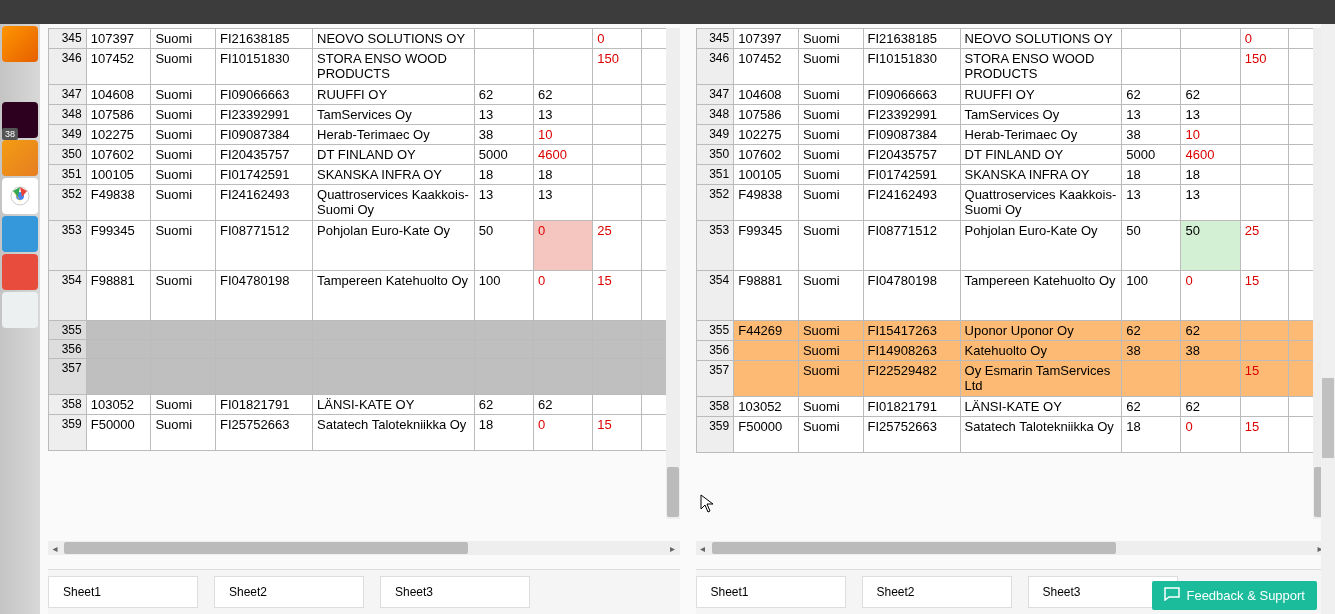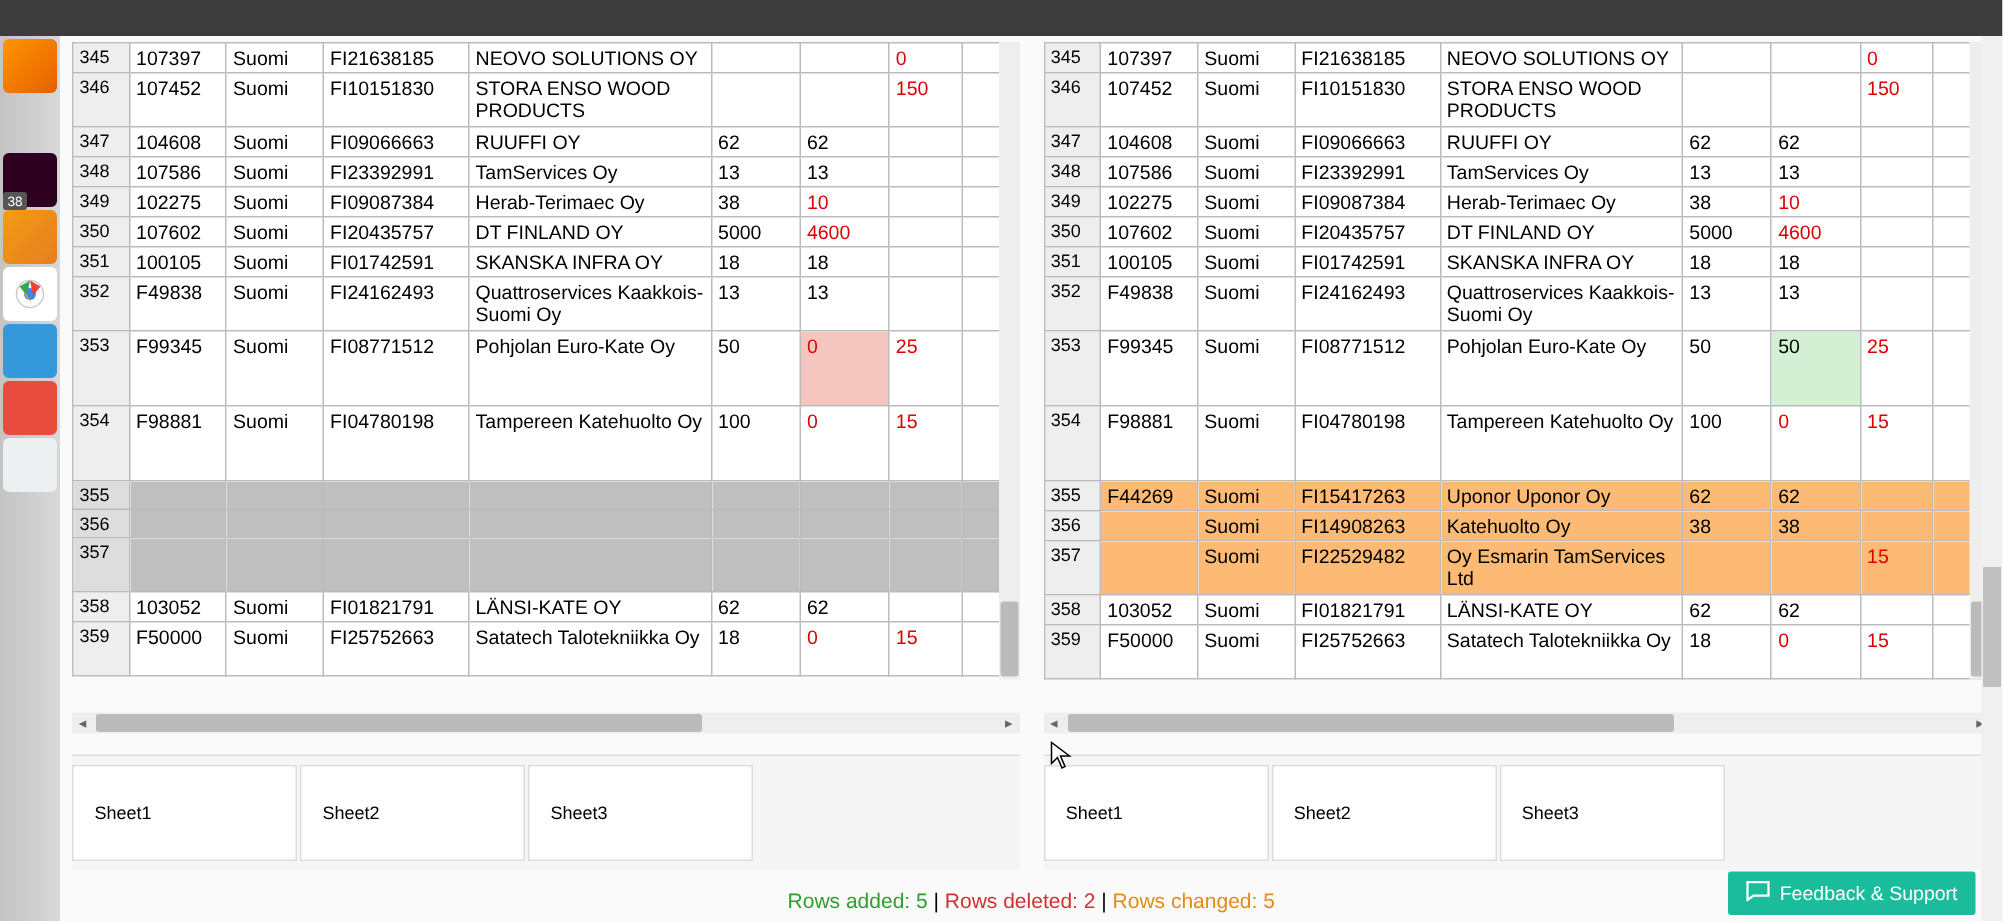--- a/index.html
+++ b/index.html
@@ -23,42 +23,42 @@
 
 .content { position: absolute; left: 40px; top: 24px; right: 0; bottom: 0; display: flex; flex-direction: column; background: #fafafa; }
 
 .panes { display: flex; flex: 1; gap: 16px; padding: 4px 8px 0 8px; }
 .pane { flex: 1; display: flex; flex-direction: column; position: relative; }
 
 
 .grid-wrap { position: relative; flex: 1; }
 .grid { border-collapse: collapse; width: 100%; font-size: 13px; background: #fff; table-layout: fixed; }
 .grid td, .grid th { border: 1px solid #bbb; padding: 2px 4px; vertical-align: top; white-space: normal; word-break: break-word; overflow: hidden; }
-.grid .rownum { background: #eee; text-align: left; font-weight: normal; width: 28px; font-size:12px; }
+.grid .rownum { background: #eee; text-align: right; font-weight: normal; width: 28px; font-size:12px; }
 .grid td.red { color: #d00; }
 .grid tr.greyed td { background: #bfbfbf; }
 .grid tr.greyed .rownum { background: #ddd; }
 .grid td.hl-red { background: #f5c6c0; }
 .grid td.hl-green { background: #d4f0d4; }
 .grid tr.hl-green-row td { background: #fdba74; }
 .grid tr.hl-green-row .rownum { background: #eee; }
 
 .col-a{width:48px;} .col-b{width:48px;} .col-c{width:72px;} .col-d{width:120px;} .col-e{width:44px;} .col-f{width:44px;} .col-g{width:36px;} .col-h{width:28px;}
 
 
 .vscroll { position: absolute; right: 0; top: 0; bottom: 20px; width: 14px; background: #eee; }
 .vscroll-thumb { position: absolute; left:1px; right:1px; bottom:2px; height:50px; background:#bbb; border-radius:2px; }
 .hscroll { height: 14px; background: #eee; position: relative; margin-top:2px; }
 .hscroll-thumb { position:absolute; top:1px; bottom:1px; left:16px; width:64%; background:#bbb; border-radius:2px; }
 .hscroll-arrow { position:absolute; top:0; width:14px; height:14px; display:flex;align-items:center;justify-content:center;color:#666;font-size:10px; }
 .hscroll-arrow.l{left:0;} .hscroll-arrow.r{right:0;}
 
 
 .tabbar { display:flex; gap:0; margin-top:14px; border-top:1px solid #ddd; background:#f5f5f5; padding:6px 0; }
-.tab { flex: 0 0 150px; padding:24px 14px; background:#fff; border:1px solid #ddd; margin-right:2px; cursor:pointer; }
+.tab { flex: 0 0 150px; padding:8px 14px; background:#fff; border:1px solid #ddd; margin-right:16px; cursor:pointer; }
 
 
 .status { text-align:center; padding:12px 0 6px 0; font-size:14px; }
 .status .added{color:#2e9e2e;} .status .deleted{color:#d03030;} .status .changed{color:#e38b1a;}
 
 
 .feedback { position:absolute; right:18px; bottom:4px; background:#1abc9c; color:#fff; padding:6px 12px; border-radius:2px; display:flex; align-items:center; gap:6px; font-size:13px; }
 
 
 .outer-v { position:absolute; right:0; top:24px; bottom:0; width:14px; background:#f0f0f0; }
@@ -485,23 +485,20 @@
         <div class="hscroll-arrow r">▸</div>
       </div>
       <div class="tabbar">
         <div class="tab">Sheet1</div>
         <div class="tab">Sheet2</div>
         <div class="tab">Sheet3</div>
       </div>
     </div>
   </div>
 
-  <div class="status">
-    <span class="added"><span>Rows added: </span><span>5</span></span><span> | </span><span class="deleted"><span>Rows deleted: </span><span>2</span></span><span> | </span><span class="changed"><span>Rows changed: </span><span>5</span></span>
-  </div>
 </div>
 
 <div class="outer-v">
     <div class="outer-v-thumb"></div>
   </div>
 
 <div class="feedback">
   <span>
     <svg width="16" height="14" viewBox="0 0 16 14">
         <path d="M1 1h14v9H5l-4 3V1z" fill="none" stroke="#fff" stroke-width="1.5"></path>

